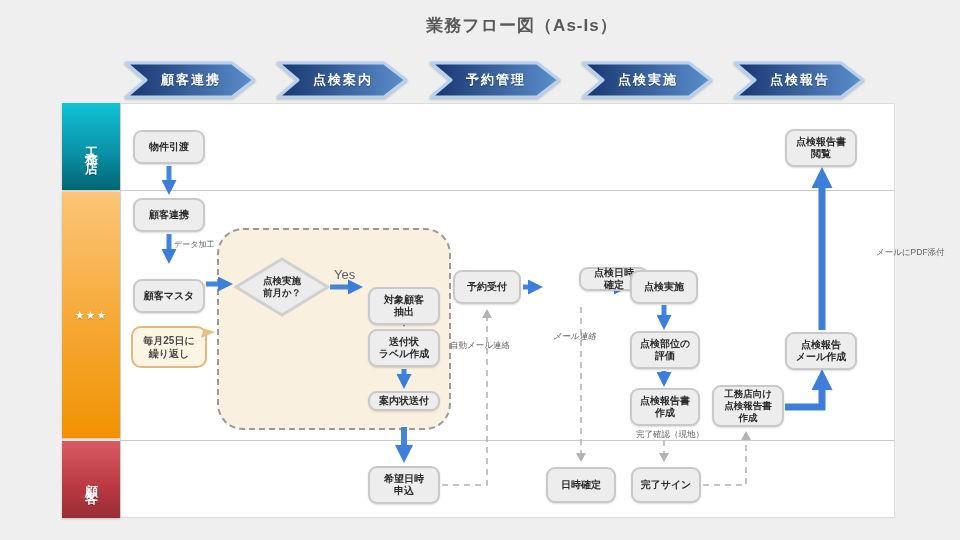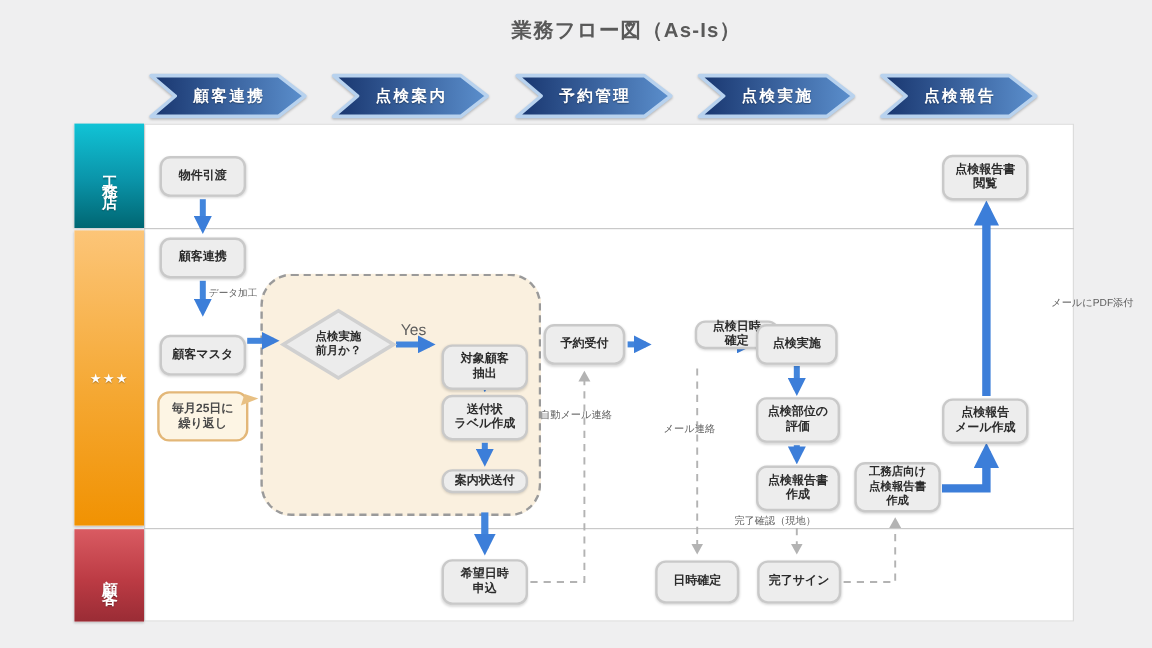--- a/index.html
+++ b/index.html
@@ -190,15 +190,15 @@
 メール作成</div>
 <div class="node" style="left:785px;top:129px;width:72px;height:38px;">点検報告書
 閲覧</div>
 
 <div class="diamond-label">点検実施
 前月か？</div>
 
 <span class="note" style="left:174px;top:239px;font-size:8px;">データ加工</span>
 <span class="note" style="left:334px;top:267px;font-size:13px;">Yes</span>
 <span class="note" style="left:450px;top:340px;">自動メール連絡</span>
-<span class="note" style="left:553px;top:352px;">メール連絡</span>
-<span class="note" style="left:612px;top:429px;">完了確認（現地）</span>
+<span class="note" style="left:553px;top:331px;font-style:italic;">メール連絡</span>
+<span class="note" style="left:636px;top:429px;">完了確認（現地）</span>
 <span class="note" style="left:876px;top:247px;">メールにPDF添付</span>
 
 </body></html>

